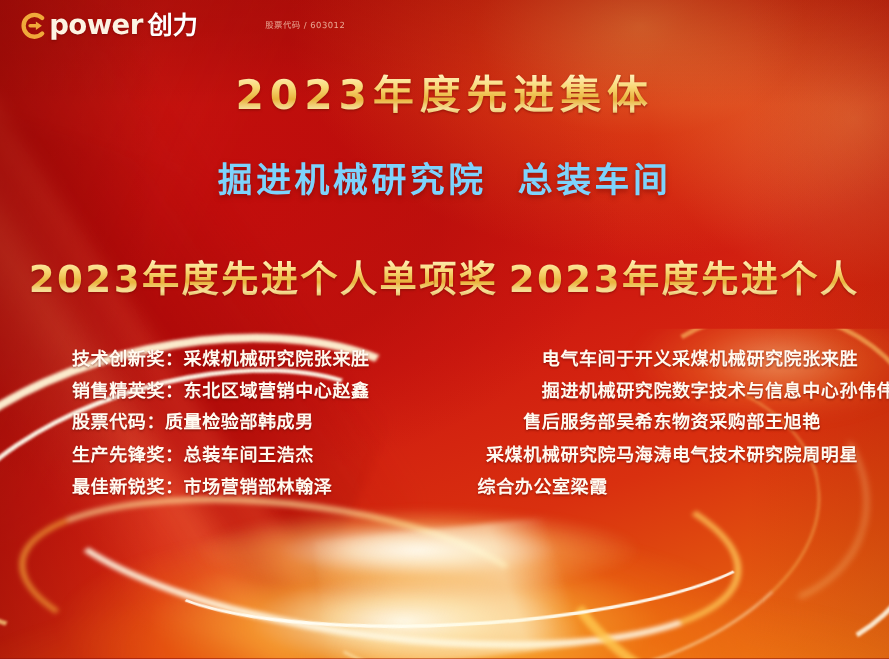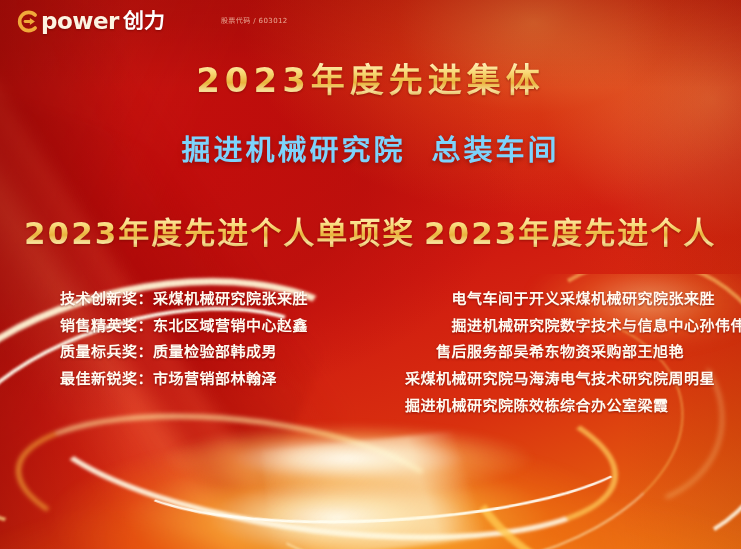--- a/index.html
+++ b/index.html
@@ -371,21 +371,22 @@
   <div class="awards-heads">
     <div class="head-cell head-left gold-text">2023年度先进个人单项奖</div>
     <div class="head-cell head-right gold-text">2023年度先进个人</div>
   </div>
 
   <div class="lists">
 
     <div class="col-left">
       <div class="entry">技术创新奖：采煤机械研究院张来胜</div>
       <div class="entry">销售精英奖：东北区域营销中心赵鑫</div>
-      <div class="entry">质量标兵奖：质量检验部韩成男</div>
+      <div class="entry">股票代码：质量检验部韩成男</div>
+      <div class="entry">生产先锋奖：总装车间王浩杰</div>
       <div class="entry">最佳新锐奖：市场营销部林翰泽</div>
     </div>
 
     <div class="col-right">
       <div class="pair">
         <span class="p1">电气车间于开义</span>
         <span class="p2">采煤机械研究院张来胜</span>
       </div>
       <div class="pair">
         <span class="p1">掘进机械研究院</span>
@@ -393,20 +394,19 @@
       </div>
       <div class="pair">
         <span class="p1">售后服务部吴希东</span>
         <span class="p2">物资采购部王旭艳</span>
       </div>
       <div class="pair">
         <span class="p1">采煤机械研究院马海涛</span>
         <span class="p2">电气技术研究院周明星</span>
       </div>
       <div class="pair">
-        <span class="p1">掘进机械研究院陈效栋</span>
         <span class="p2">综合办公室梁霞</span>
       </div>
     </div>
 
   </div>
 
 </div>
 
 </body></html>

